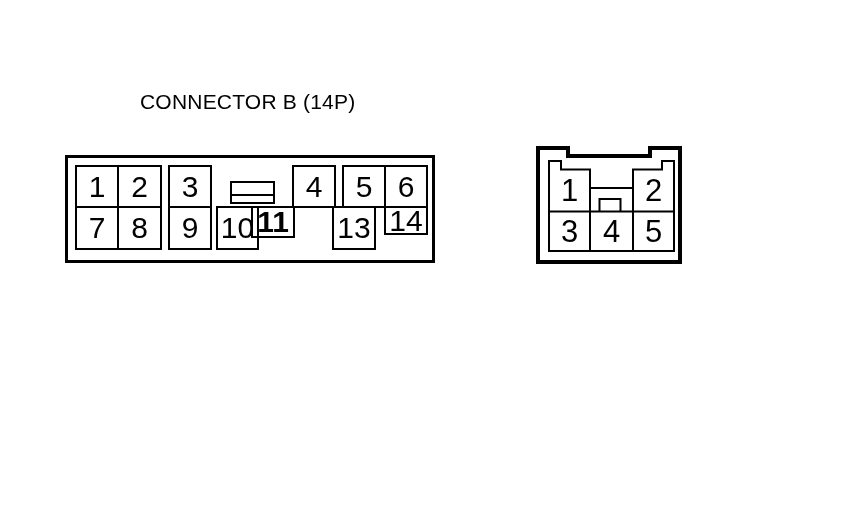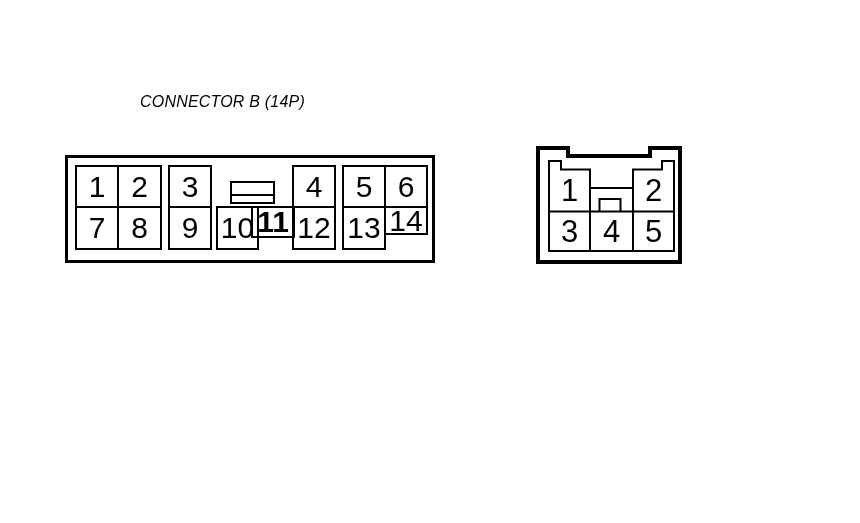--- a/index.html
+++ b/index.html
@@ -12,26 +12,25 @@
     width: 860px;
     height: 523px;
     background: #ffffff;
     overflow: hidden;
     font-family: "Liberation Sans", sans-serif;
     color: #000000;
   }
   .title {
     position: absolute;
     top: 91px;
-    font-size: 16px;
+    font-size: 21px;
     line-height: 22px;
     color: #000000;
     white-space: nowrap;
     letter-spacing: 0.2px;
-    font-style: italic;
   }
   #title-b { left: 140px; }
   #title-c { left: 494px; }
 
   
   .connector-b {
     position: absolute;
     left: 65px;
     top: 155px;
     width: 370px;
@@ -56,21 +55,21 @@
   .b3  { left: 100px; top: 7px;  width: 44px; height: 43px; }
   .b4  { left: 224px; top: 7px;  width: 44px; height: 43px; }
   .b5  { left: 274px; top: 7px;  width: 44px; height: 43px; }
   .b6  { left: 316px; top: 7px;  width: 44px; height: 43px; }
   .b7  { left: 7px;   top: 48px; width: 44px; height: 44px; }
   .b8  { left: 49px;  top: 48px; width: 45px; height: 44px; }
   .b9  { left: 100px; top: 48px; width: 44px; height: 44px; }
   .b10 { left: 148px; top: 48px; width: 43px; height: 44px; }
   .b11 { left: 183px; top: 48px; width: 44px; height: 32px; font-weight: bold; }
   .b12 { left: 224px; top: 48px; width: 44px; height: 44px; }
-  .b13 { left: 274px; top: 48px; width: 44px; height: 44px; }
+  .b13 { left: 264px; top: 48px; width: 44px; height: 44px; }
   .b14 { left: 316px; top: 48px; width: 44px; height: 29px; }
 
   .bkey {
     position: absolute;
     left: 162px;
     top: 23px;
     width: 45px;
     height: 23px;
     border: 2px solid #000000;
     box-sizing: border-box;
@@ -125,21 +124,20 @@
     <div class="cell b2">2</div>
     <div class="cell b3">3</div>
     <div class="cell b4">4</div>
     <div class="cell b5">5</div>
     <div class="cell b6">6</div>
     <div class="cell b7">7</div>
     <div class="cell b8">8</div>
     <div class="cell b9">9</div>
     <div class="cell b10">10</div>
     <div class="cell b11">11</div>
-    <div class="cell b12">12</div>
     <div class="cell b13">13</div>
     <div class="cell b14">14</div>
     <div class="bkey">
       <div class="bkey-line"></div>
     </div>
   </div>
 
   <div class="connector-c">
     <svg width="146" height="118" viewBox="0 0 146 118">
 

